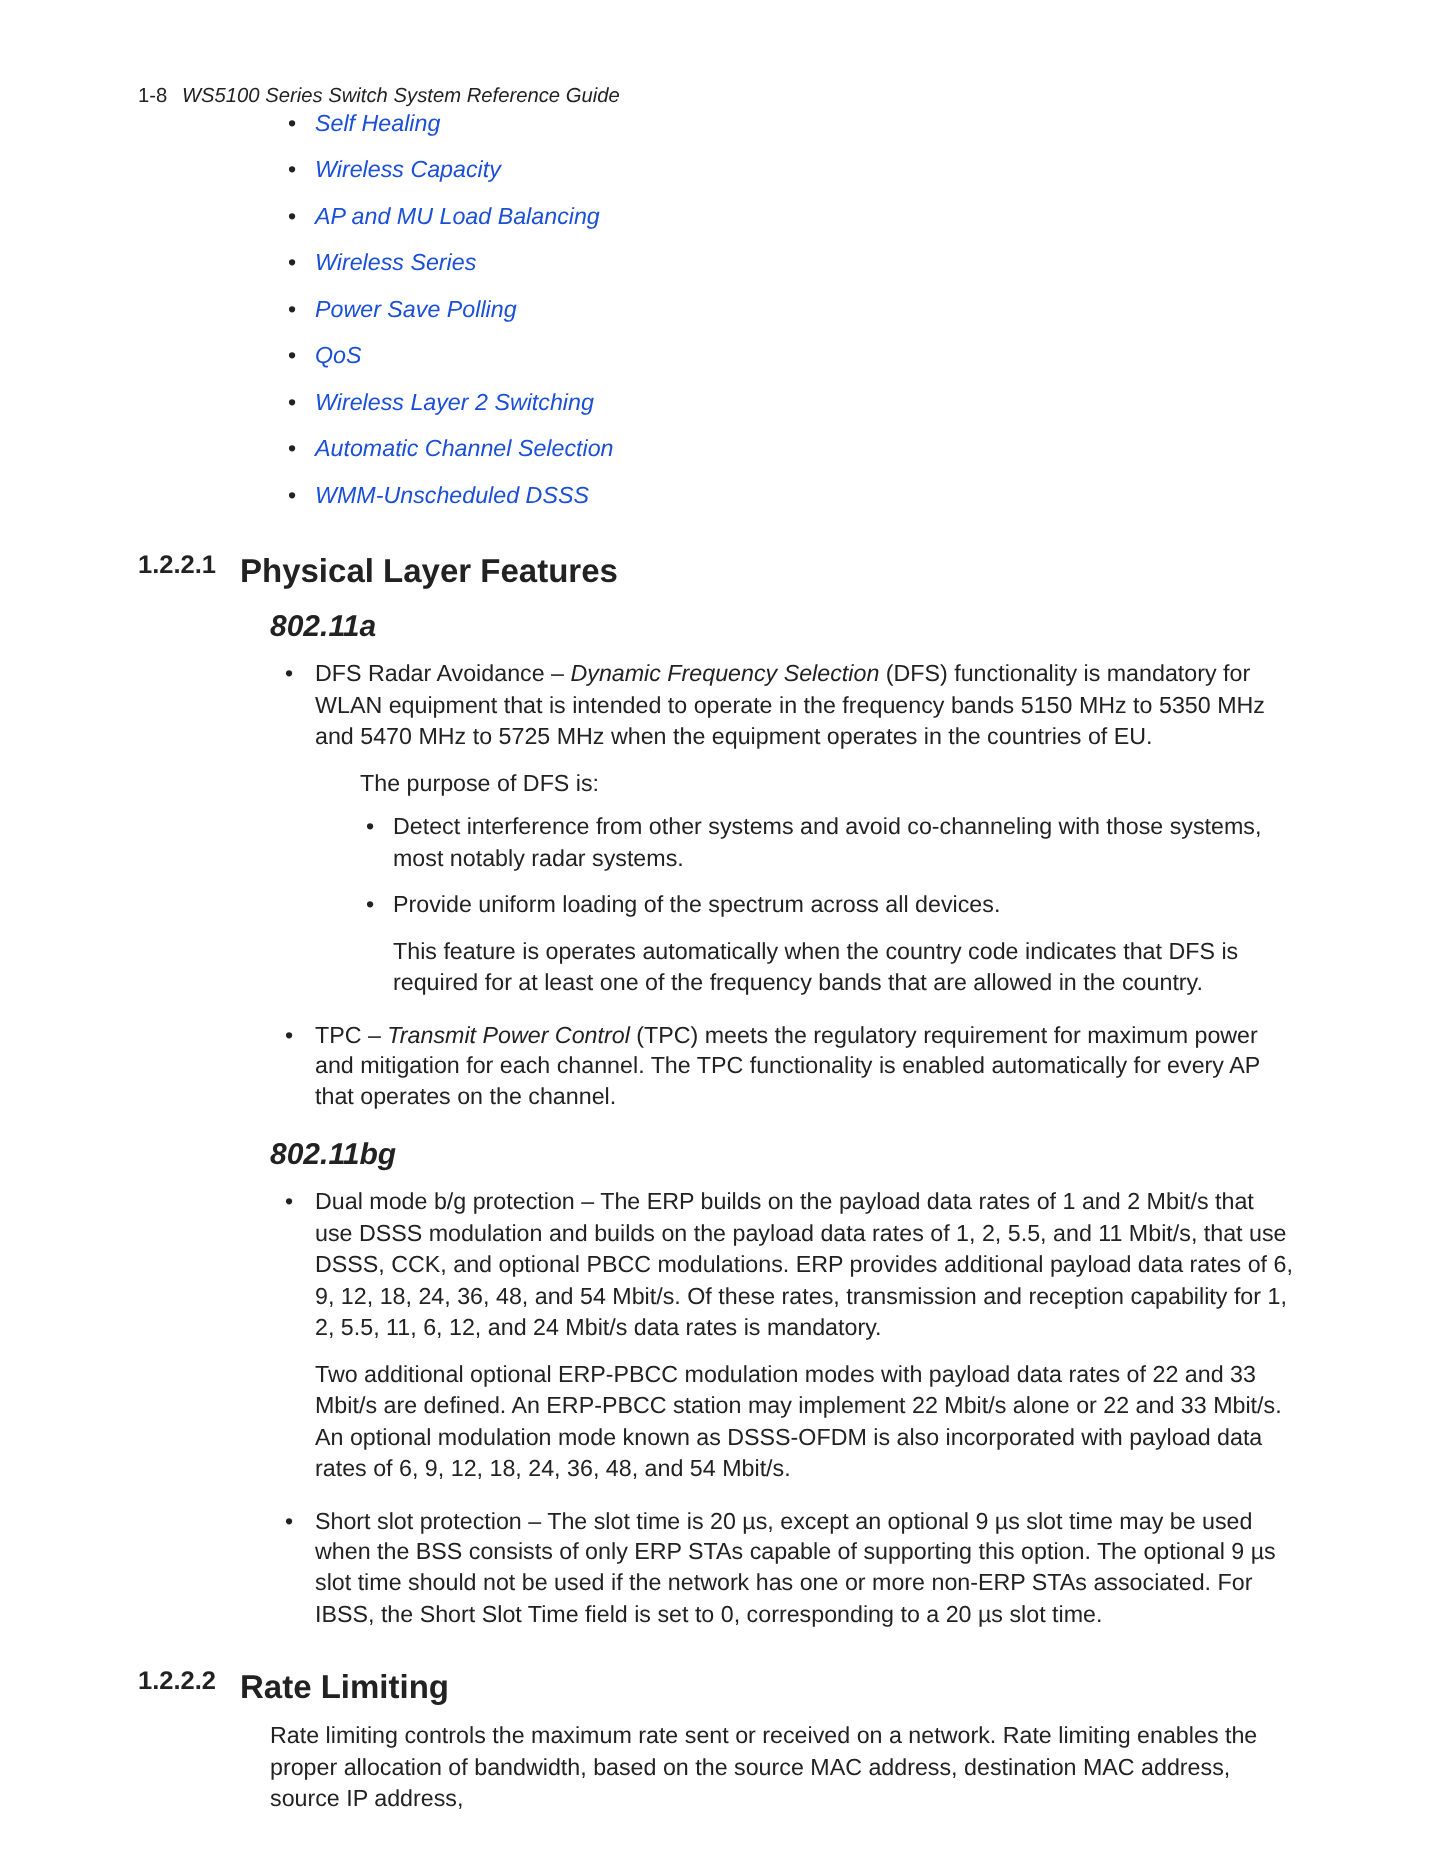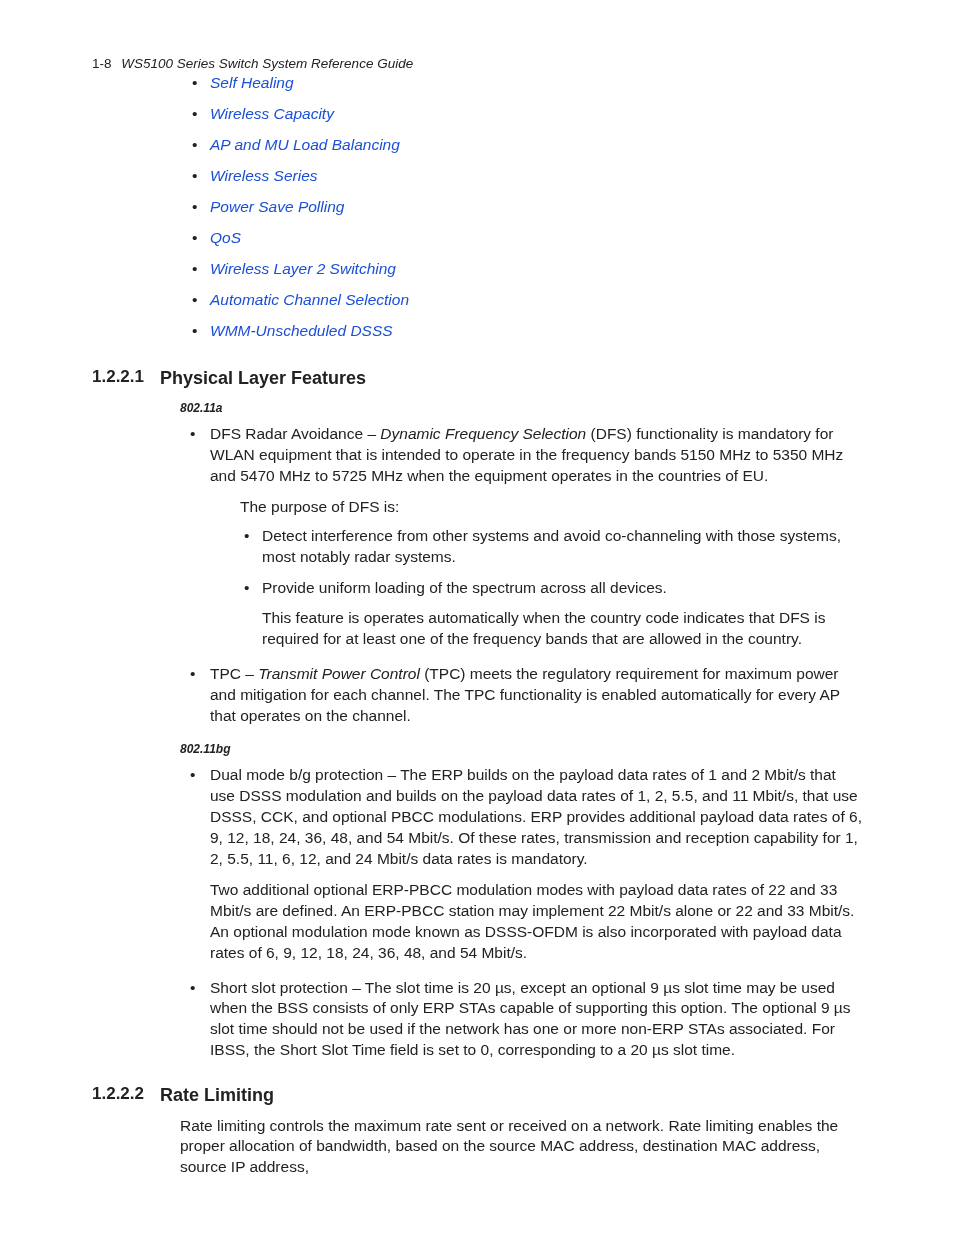--- a/index.html
+++ b/index.html
@@ -55,27 +55,27 @@
     margin: 14px 0 8px 0;
   }
   .section-row .num {
     width: 68px;
     flex: 0 0 68px;
     font-weight: bold;
     font-size: 17px;
   }
   .section-row .title {
     font-weight: bold;
-    font-size: 18px;
+    font-size: 22px;
   }
 
   .subhead {
     font-style: italic;
     font-weight: bold;
-    font-size: 12px;
+    font-size: 20px;
     margin: 10px 0 8px 88px;
   }
 
   .content {
     margin-left: 88px;
   }
 
   ul.body {
     list-style: none;
     margin: 0;

